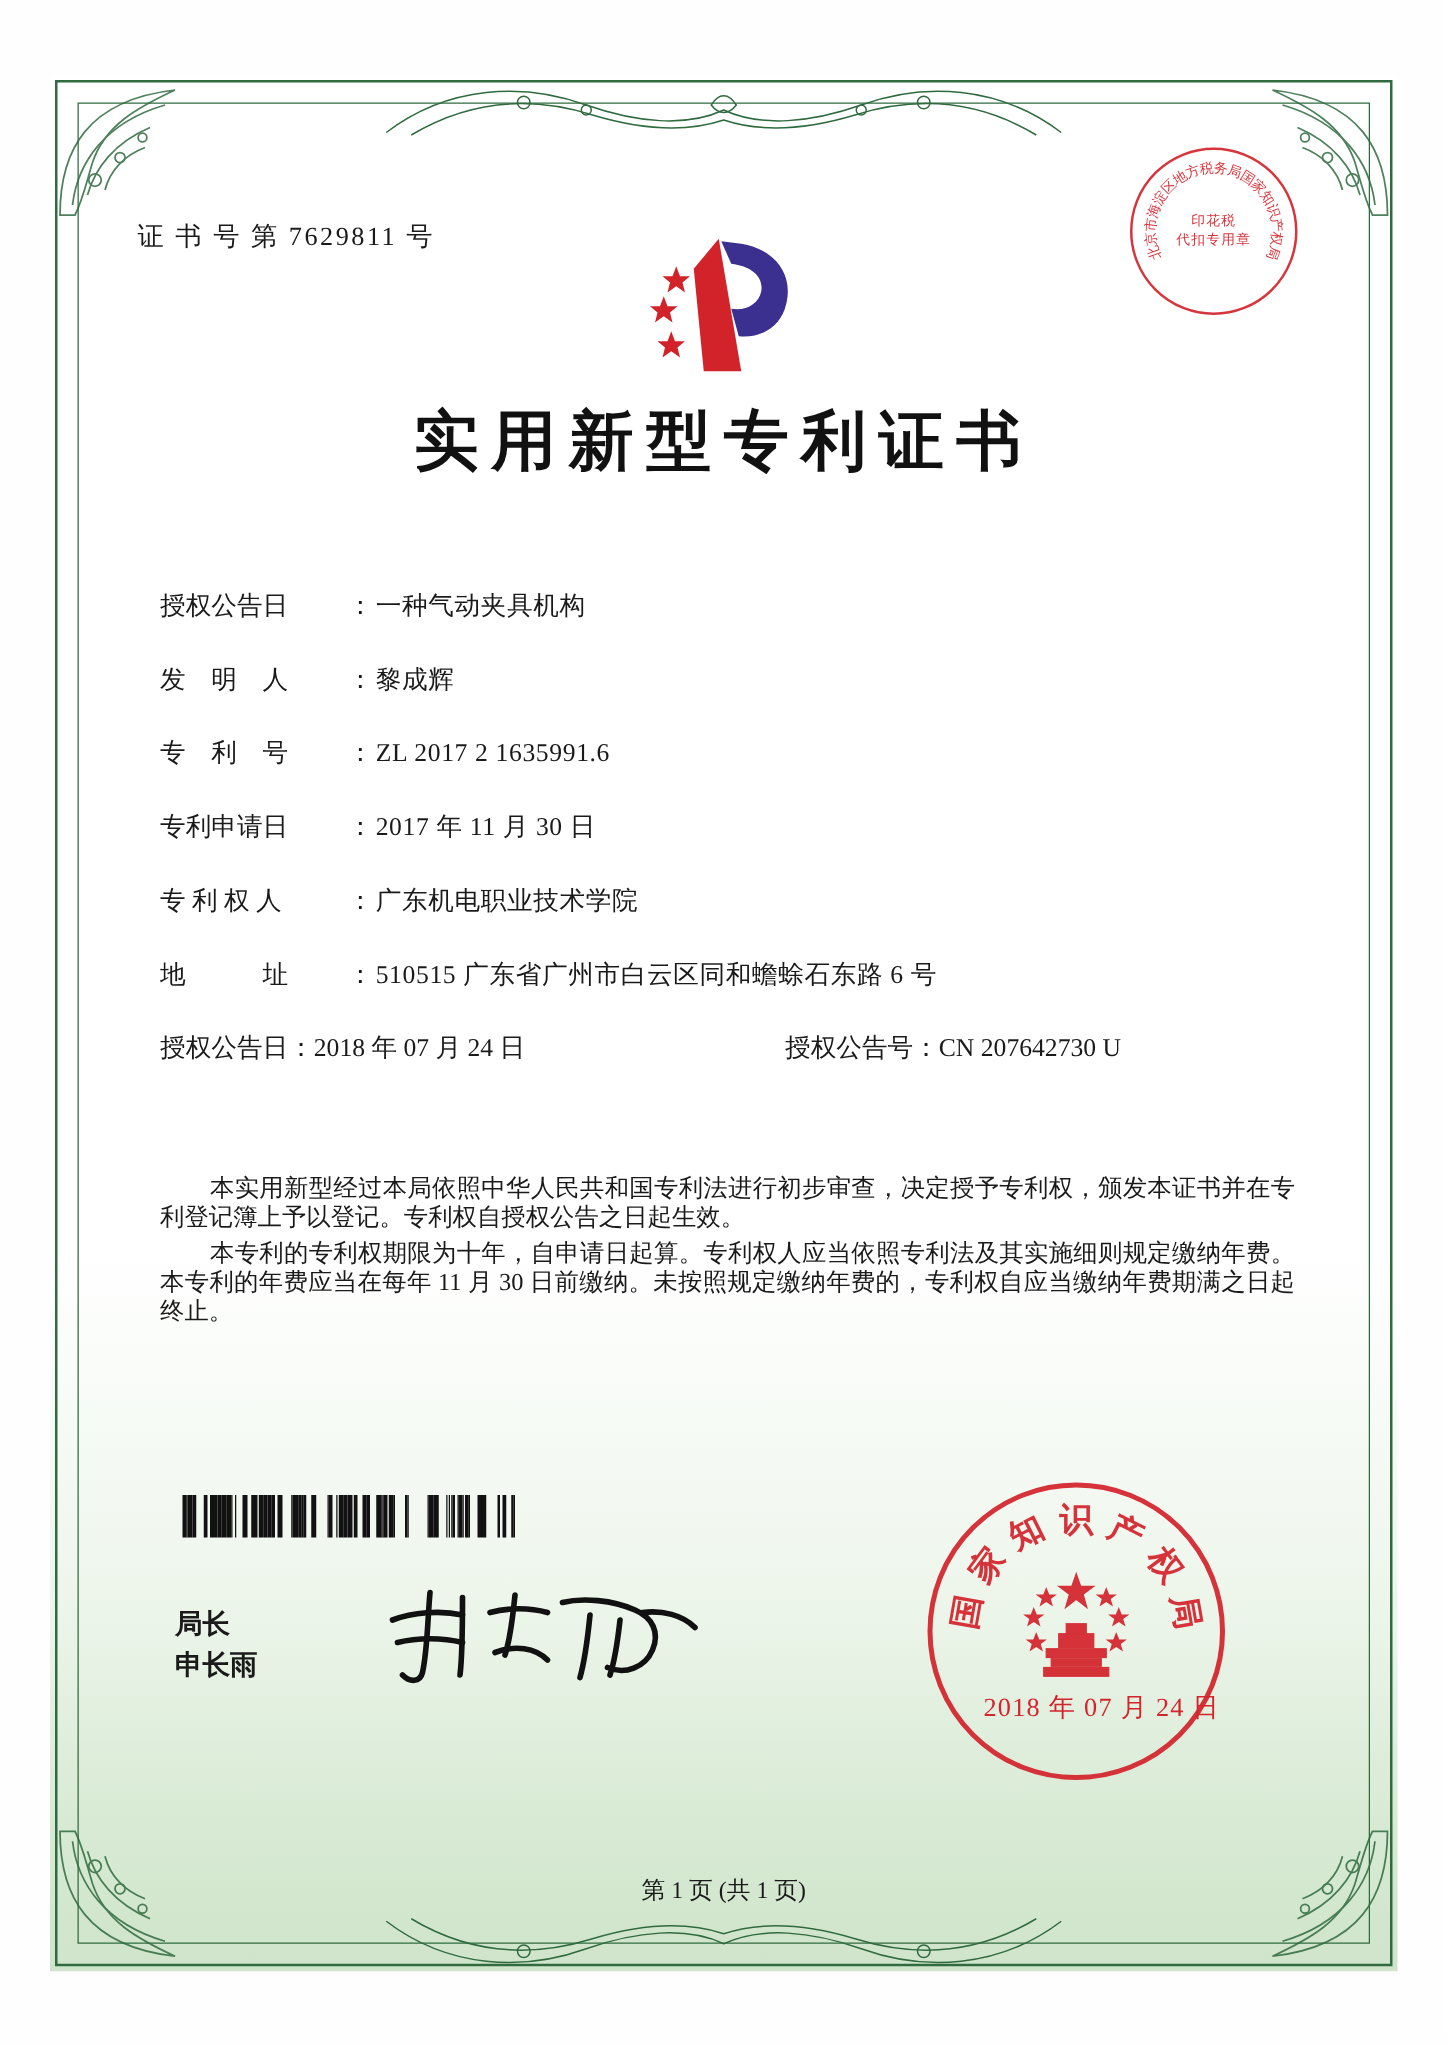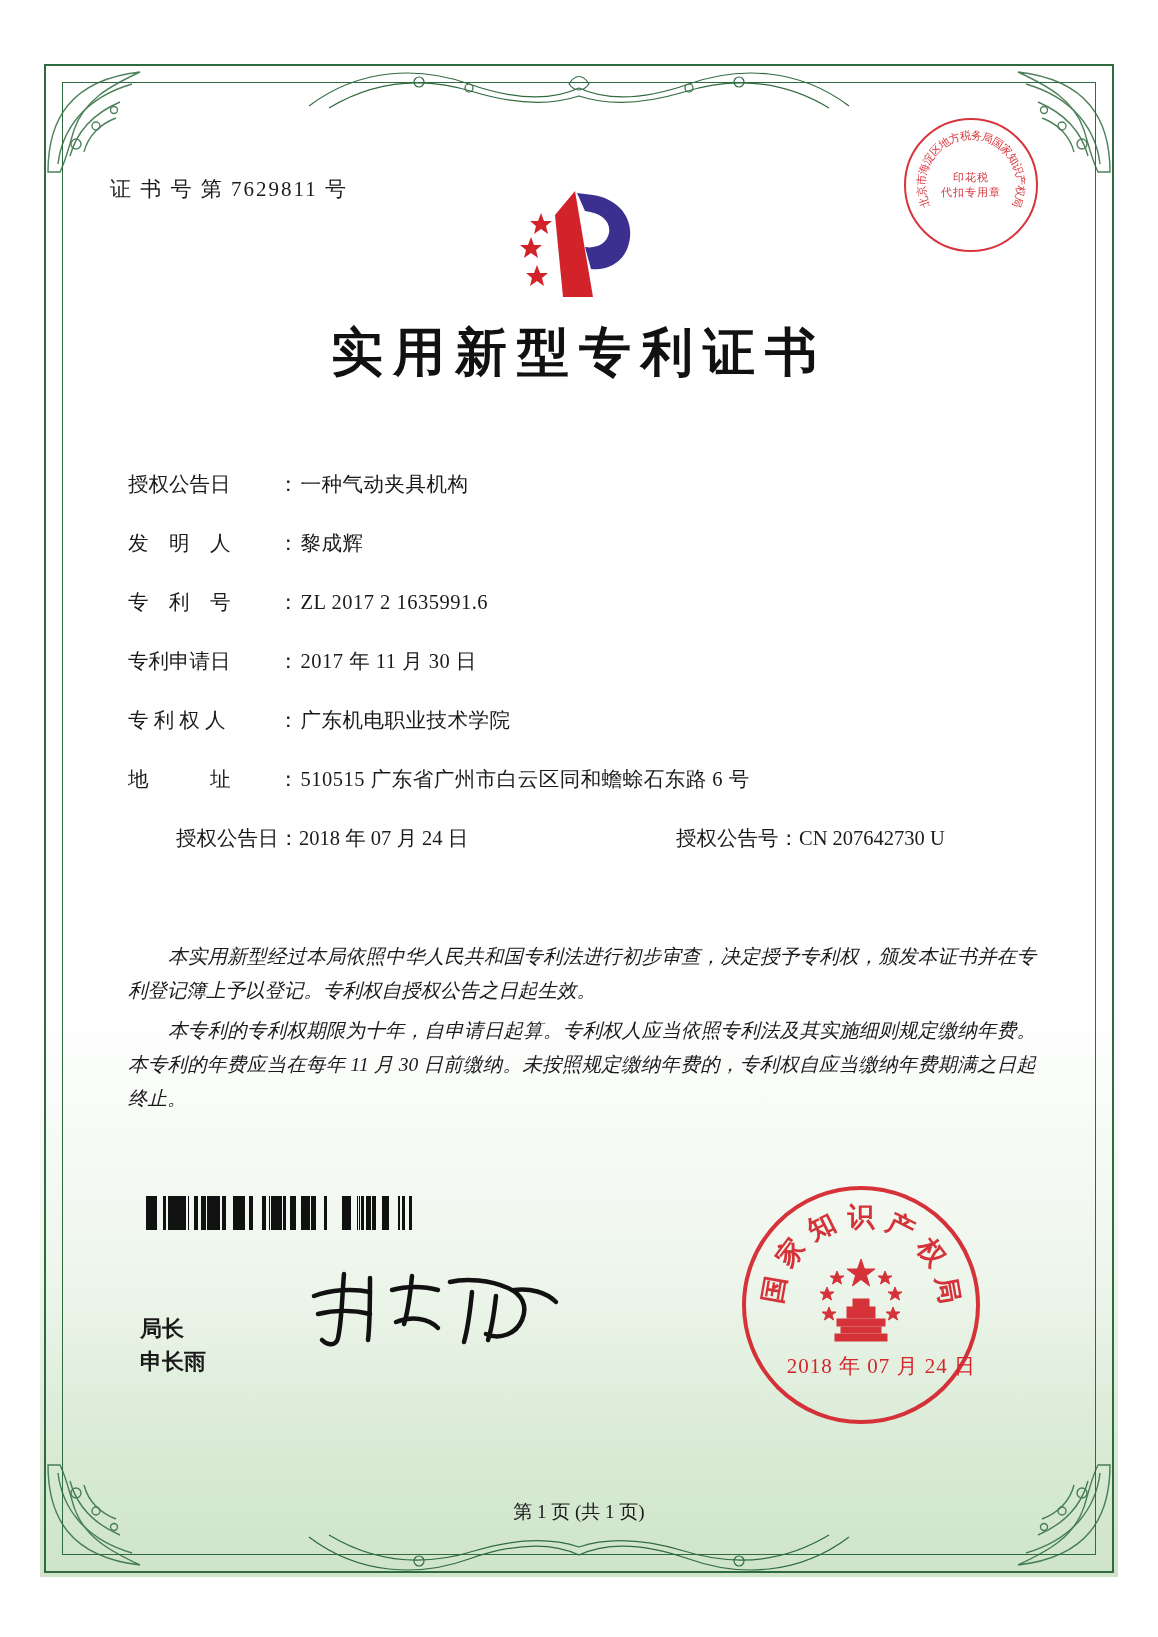--- a/index.html
+++ b/index.html
@@ -144,31 +144,30 @@
   }
   .field-colon { margin: 0 2px 0 0; }
   .field-value { letter-spacing: .5px; }
 
   .row-two {
     display: flex;
     align-items: baseline;
     margin-bottom: 8px;
     white-space: nowrap;
   }
-  .row-two .col-a { width: 500px; flex: 0 0 500px; margin-left: 48px; }
+  .row-two .col-a { width: 500px; flex: 0 0 500px; }
   .row-two .col-b { }
 
   
   .paras {
     position: absolute;
     left: 128px; right: 122px; top: 940px;
     font-size: 19.5px;
-    line-height: 34px;
+    line-height: 23px;
     text-align: justify;
-    font-style: italic;
   }
   .paras p {
     margin: 0 0 6px 0;
     text-indent: 40px;
   }
 
   
   .barcode {
     position: absolute;
     left: 136px; top: 1196px;
@@ -179,21 +178,20 @@
   .barcode i { display:block; height: 100%; }
 
   
   .sig-block {
     position: absolute;
     left: 140px; top: 1282px;
     font-size: 22px;
     font-weight: bold;
     line-height: 33px;
     font-family: Liberation Sans, sans-serif;
-    margin-top: 30px;
   }
   .signature {
     position: absolute;
     left: 300px; top: 1262px;
     width: 270px; height: 90px;
   }
 
   
   .seal {
     position: absolute;

